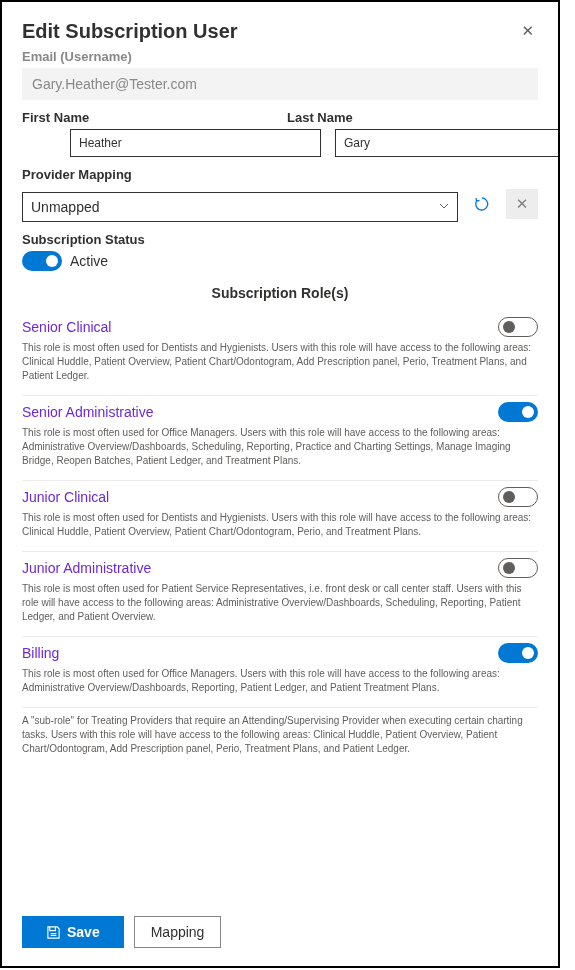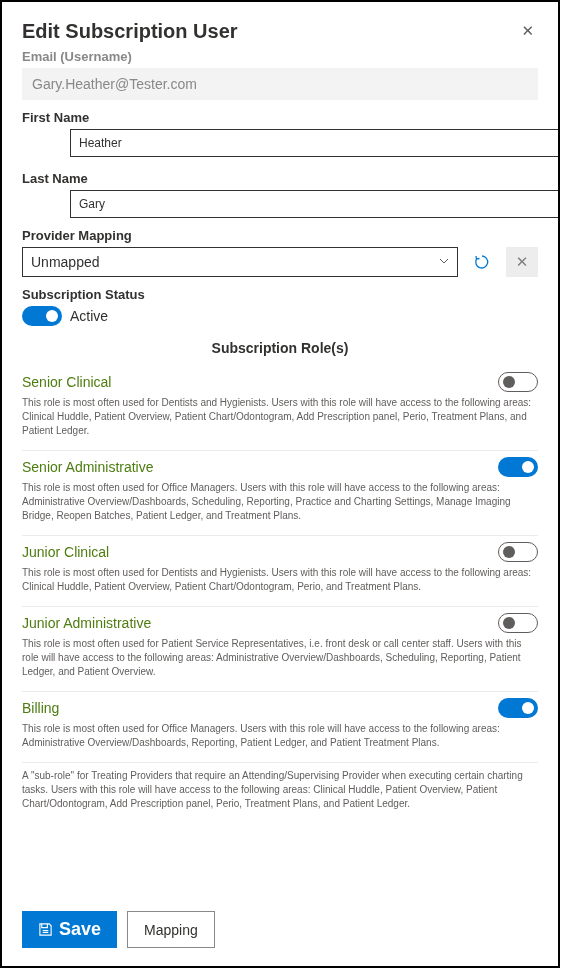--- a/index.html
+++ b/index.html
@@ -58,41 +58,41 @@
     padding: 8px 10px;
     color: #888;
     font-size: 14px;
     margin-bottom: 10px;
     width: 100%;
   }
   .name-row {
     display: flex;
     gap: 14px;
     margin-bottom: 10px;
-    flex-direction: column;
   }
   .name-col { flex: 1; }
   .text-input {
     width: 100%;
     padding: 6px 8px;
     border: 1px solid #323130;
     font-size: 12px;
     color: #323130;
     font-family: inherit;
     margin-left: 48px;
   }
   .provider-row {
     display: flex;
     gap: 8px;
     align-items: center;
     margin-bottom: 10px;
   }
   .select-wrap {
     flex: 1;
     position: relative;
+    margin-top: 6px;
   }
   .select-input {
     width: 100%;
     padding: 6px 28px 6px 8px;
     border: 1px solid #323130;
     font-size: 14px;
     color: #323130;
     background: #fff;
     font-family: inherit;
     appearance: none;
@@ -168,21 +168,21 @@
   }
   .role-block:last-of-type { border-bottom: none; }
   .role-header {
     display: flex;
     justify-content: space-between;
     align-items: center;
     margin-bottom: 4px;
   }
   .role-title {
     font-size: 14px;
-    color: #4d7c0f;
+    color: #6d28d9;
     font-weight: 400;
   }
   .role-desc {
     font-size: 10px;
     color: #605e5c;
     line-height: 1.4;
   }
   .role-toggle {
     width: 40px;
     height: 20px;
@@ -208,22 +208,22 @@
   .role-toggle.off .knob { background: #605e5c; left: 4px; }
   .footer {
     padding: 14px 20px 18px 20px;
     display: flex;
     gap: 10px;
   }
   .btn-primary {
     background: #0078d4;
     color: #fff;
     border: none;
-    padding: 8px 16px;
-    font-size: 18px;
+    padding: 8px 24px;
+    font-size: 14px;
     font-weight: 600;
     cursor: pointer;
     display: flex;
     align-items: center;
     gap: 6px;
     font-family: inherit;
   }
   .btn-secondary {
     background: #fff;
     color: #323130;

